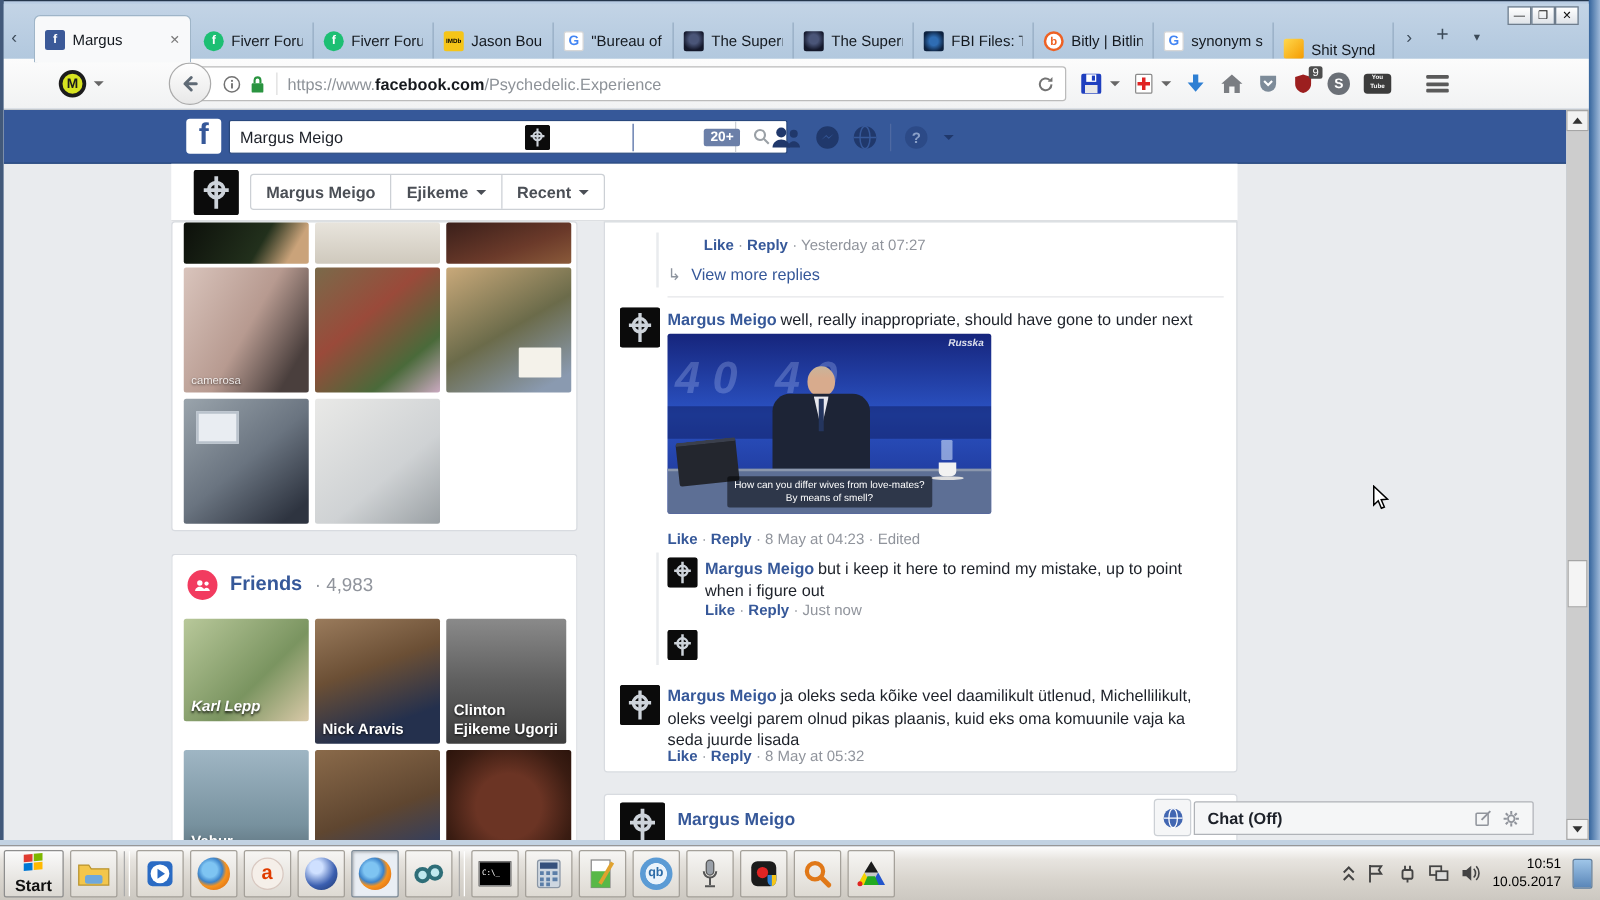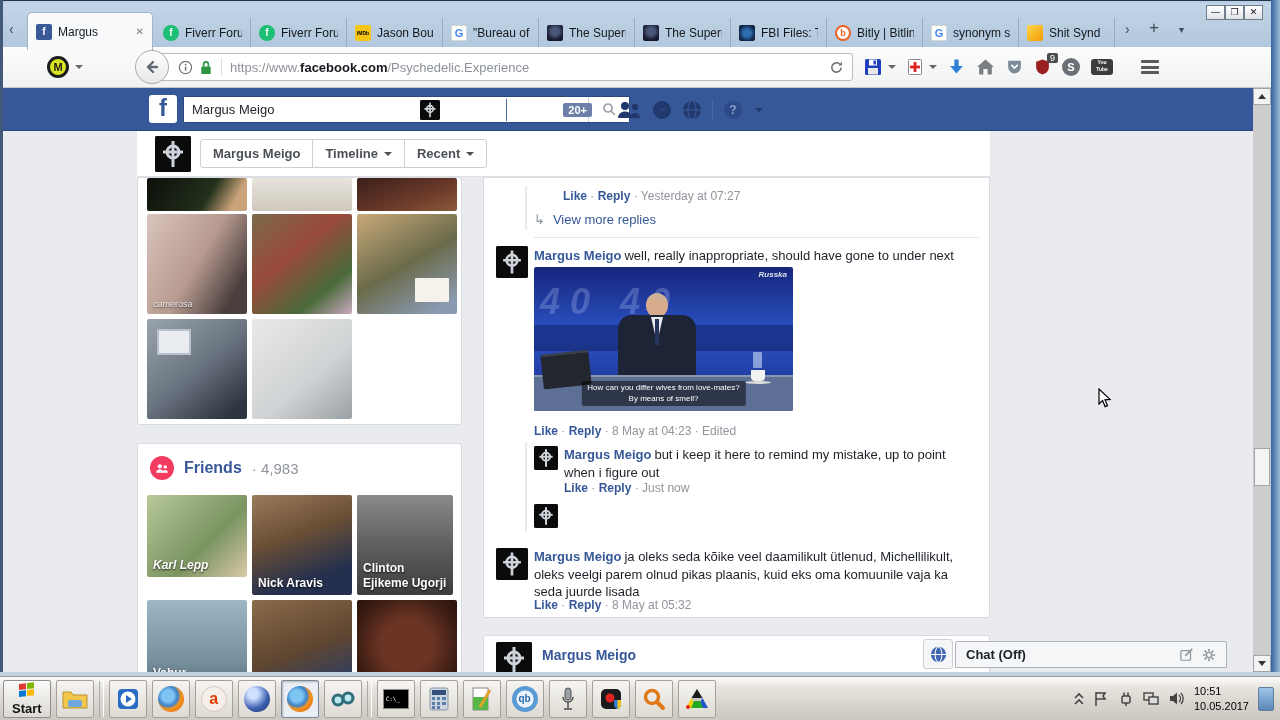--- a/index.html
+++ b/index.html
@@ -89,21 +89,21 @@
   .tri-dn{width:0;height:0;border-left:4px solid transparent;border-right:4px solid transparent;border-top:5px solid #333;}
   .thumb{position:absolute;left:1px;top:360px;width:16px;height:38px;background:#f4f4f4;border:1px solid #a5a5a5;box-sizing:border-box;}
   
   .taskbar{left:0;top:676px;width:1280px;height:44px;background:linear-gradient(#fdfdfd,#e7e4df 25%,#d9d5ce 60%,#ccc8c1);border-top:1px solid #979797;box-sizing:border-box;display:flex;align-items:center;}
   .startbtn{margin-left:3px;height:36px;padding:0 8px;display:flex;align-items:center;gap:4px;background:linear-gradient(#fafafa,#dcd9d3);border:1px solid #8e8e8e;border-radius:2px;box-shadow:inset 0 1px 0 #fff;flex-direction:column;}
   .startbtn span{font-size:13px;font-weight:bold;color:#111;}
   .qbtn{width:38px;height:38px;margin-left:5px;display:flex;align-items:center;justify-content:center;background:linear-gradient(#f6f5f3,#dedad3);border:1px solid #a5a19a;border-radius:2px;box-sizing:border-box;}
   .qbtn.pressed{background:#e9eef4;border:1px solid #7a8894;box-shadow:inset 1px 1px 2px rgba(0,0,0,.25);}
   .qsep{width:3px;height:36px;margin-left:5px;border-left:1px solid #aaa;border-right:1px solid #fff;}
   .tray{margin-left:auto;display:flex;align-items:center;gap:9px;padding-right:6px;}
-  .clock{font-size:11px;color:#000;text-align:left;line-height:1.35;}
+  .clock{font-size:11px;color:#000;text-align:right;line-height:1.35;}
   .showdesk{width:14px;height:22px;background:linear-gradient(#9fc5e8,#5a86b8);border:1px solid #5f7d9c;border-radius:2px;}
   .cmdbox{width:26px;height:20px;background:#000;border:1px solid #888;color:#fff;font-family:"DejaVu Sans Mono",monospace;font-size:6px;line-height:18px;text-align:left;padding-left:2px;box-sizing:border-box;}
   .circ{border-radius:50%;}
 </style>
 </head>
 <body>
 
 <div class="screen">
 
   <div class="a frame-top"></div>
@@ -147,21 +147,21 @@
         <span class="tlabel">FBI Files: T</span>
       </div>
     <div class="tab" style="left:824px;">
         <span class="fav fav-bitly">b</span>
         <span class="tlabel">Bitly | Bitlin</span>
       </div>
     <div class="tab" style="left:920px;">
         <span class="fav fav-g">G</span>
         <span class="tlabel">synonym s</span>
       </div>
-    <div class="tab" style="left:1016px;">
+    <div class="tab" style="left:1016px;align-items:flex-end;">
         <span class="fav fav-sun"></span>
         <span class="tlabel">Shit Synd</span>
       </div>
     <div class="tbtn" style="left:1122px;">›</div>
     <div class="tbtn" style="left:1146px;font-size:17px;top:15px;">+</div>
     <div class="tbtn" style="left:1176px;font-size:10px;top:21px;">▾</div>
   </div>
 
   <div class="winctl" style="right:55px;">—</div>
   <div class="winctl" style="right:36px;">❐</div>
@@ -304,21 +304,21 @@
               <line x1="18" y1="5" x2="18" y2="31"></line>
               <line x1="8" y1="16" x2="28" y2="16"></line>
               <circle cx="18" cy="16" r="6"></circle>
             </g>
           </svg></span>
       <div class="pillgroup">
         <div class="pill">
             <span>Margus Meigo</span>
           </div>
         <div class="pill">
-            <span>Timeline</span>
+            <span>Ejikeme</span>
             <span class="caret" style="border-top-color:#4b4f56;margin-left:0;"></span>
           </div>
         <div class="pill">
             <span>Recent</span>
             <span class="caret" style="border-top-color:#4b4f56;margin-left:0;"></span>
           </div>
       </div>
     </div>
 
     <div class="card" style="left:134px;top:89px;width:325px;height:248px;">

